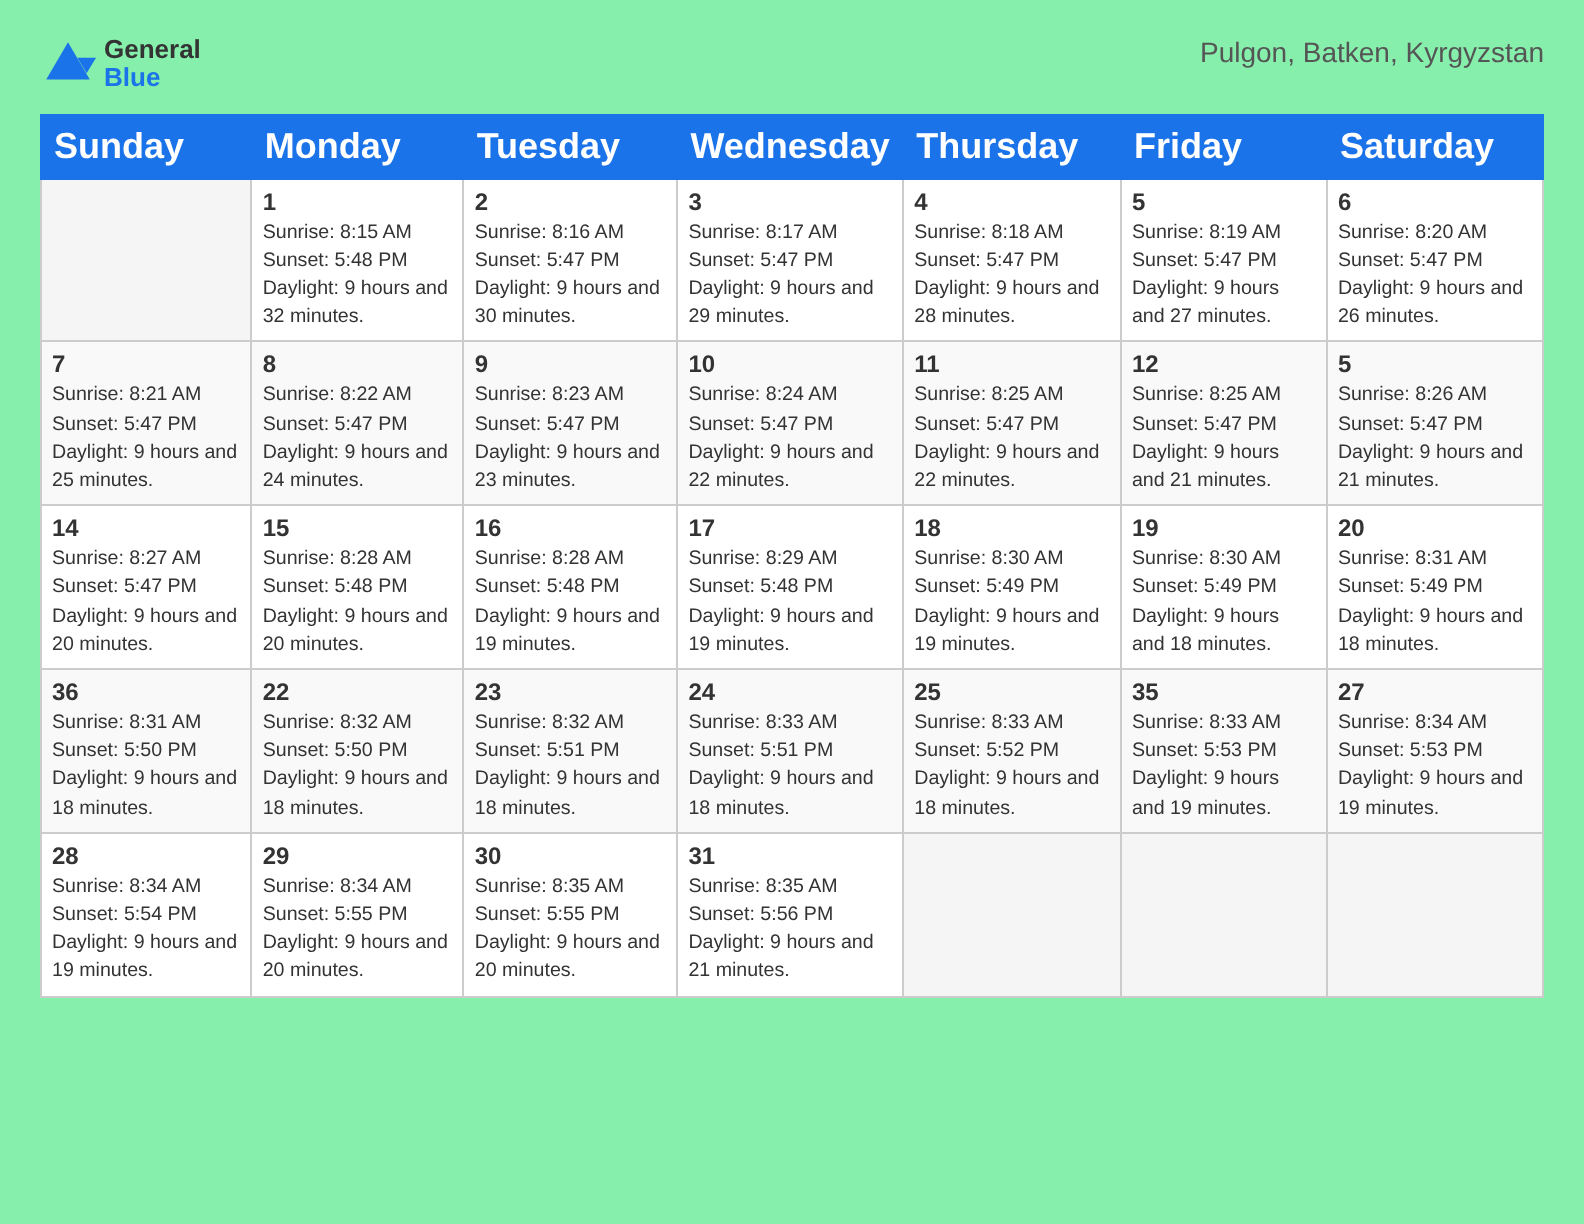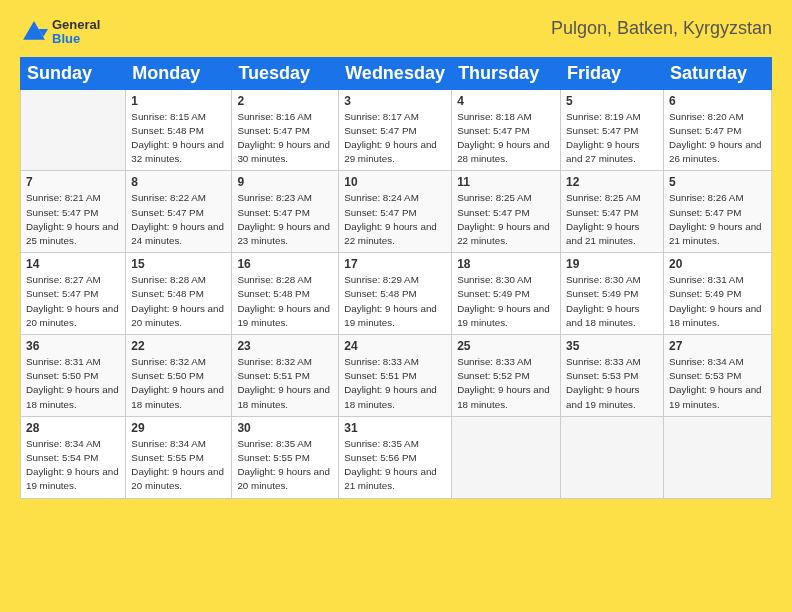--- a/index.html
+++ b/index.html
@@ -7,21 +7,21 @@
       font-family: Arial, sans-serif;
       background: #fff;
       width: 792px;
       height: 612px;
       overflow: hidden;
     }
     .page {
       width: 792px;
       height: 612px;
       padding: 18px 20px 10px 20px;
-      background: #fde047;
+      background: #86efac;
     }
     .header {
       display: flex;
       justify-content: space-between;
       align-items: flex-start;
       margin-bottom: 10px;
     }
     .logo {
       display: flex;
       align-items: center;
@@ -43,21 +43,21 @@
     .title-block {
       text-align: right;
     }
     .month-title {
       font-size: 30px;
       font-weight: bold;
       color: #333;
       line-height: 1.1;
     }
     .location {
-      font-size: 18px;
+      font-size: 14px;
       color: #555;
     }
     .calendar {
       width: 100%;
       border-collapse: collapse;
       font-size: 10.5px;
     }
     .calendar thead tr th {
       background-color: #1a73e8;
       color: #fff;

